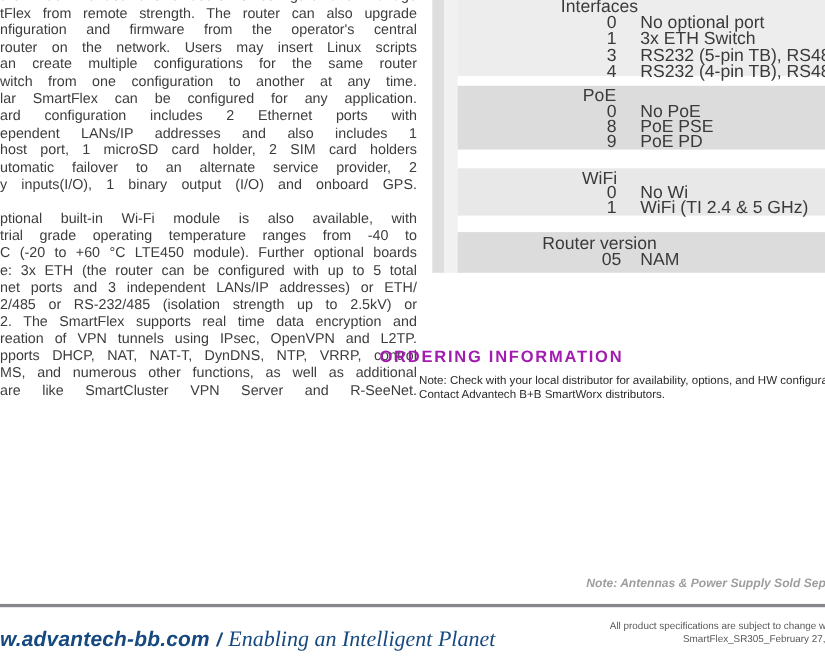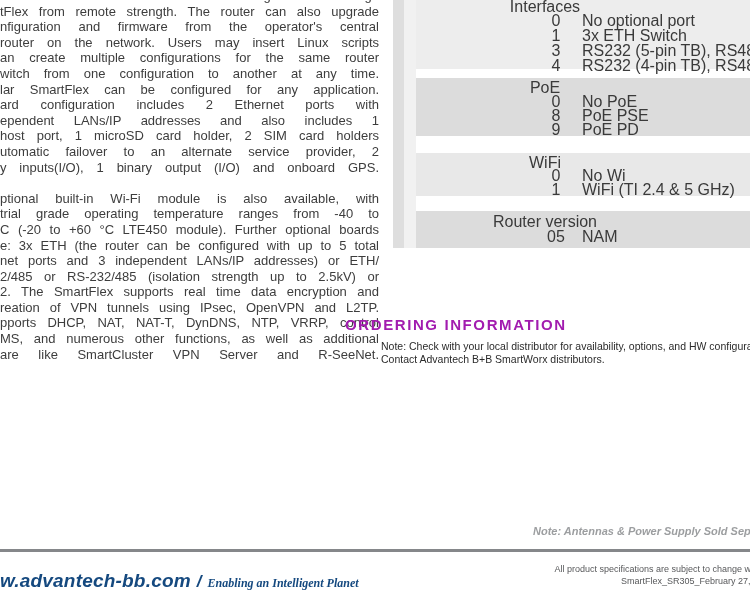--- a/index.html
+++ b/index.html
@@ -40,21 +40,21 @@
     font-size:11px;font-weight:bold;font-style:italic;color:#9c9ea0;white-space:nowrap;
   }
   
   .divider{position:absolute;left:0;top:549px;width:750px;height:3px;background:#85878a;}
   .footer-brand{
     position:absolute;left:0;top:570px;display:flex;align-items:baseline;gap:6px;
     color:#15497f;white-space:nowrap;
   }
   .footer-url{font-size:19px;font-weight:bold;font-style:italic;letter-spacing:0.2px;}
   .footer-slash{font-size:17px;font-weight:bold;font-style:italic;}
-  .footer-tagline{font-family:"Liberation Serif",serif;font-size:12px;font-weight:bold;font-style:italic;}
+  .footer-tagline{font-family:"Liberation Serif",serif;font-size:20px;font-weight:normal;font-style:italic;}
   .footer-legal{
     position:absolute;left:450px;top:563px;width:323px;
     font-size:9px;line-height:12px;color:#57585a;text-align:right;white-space:nowrap;
   }
 </style>
 </head>
 <body>
 
 <div class="body-col">
     <div class="body-line">ure Web interface allows users to configure and manage</div>

